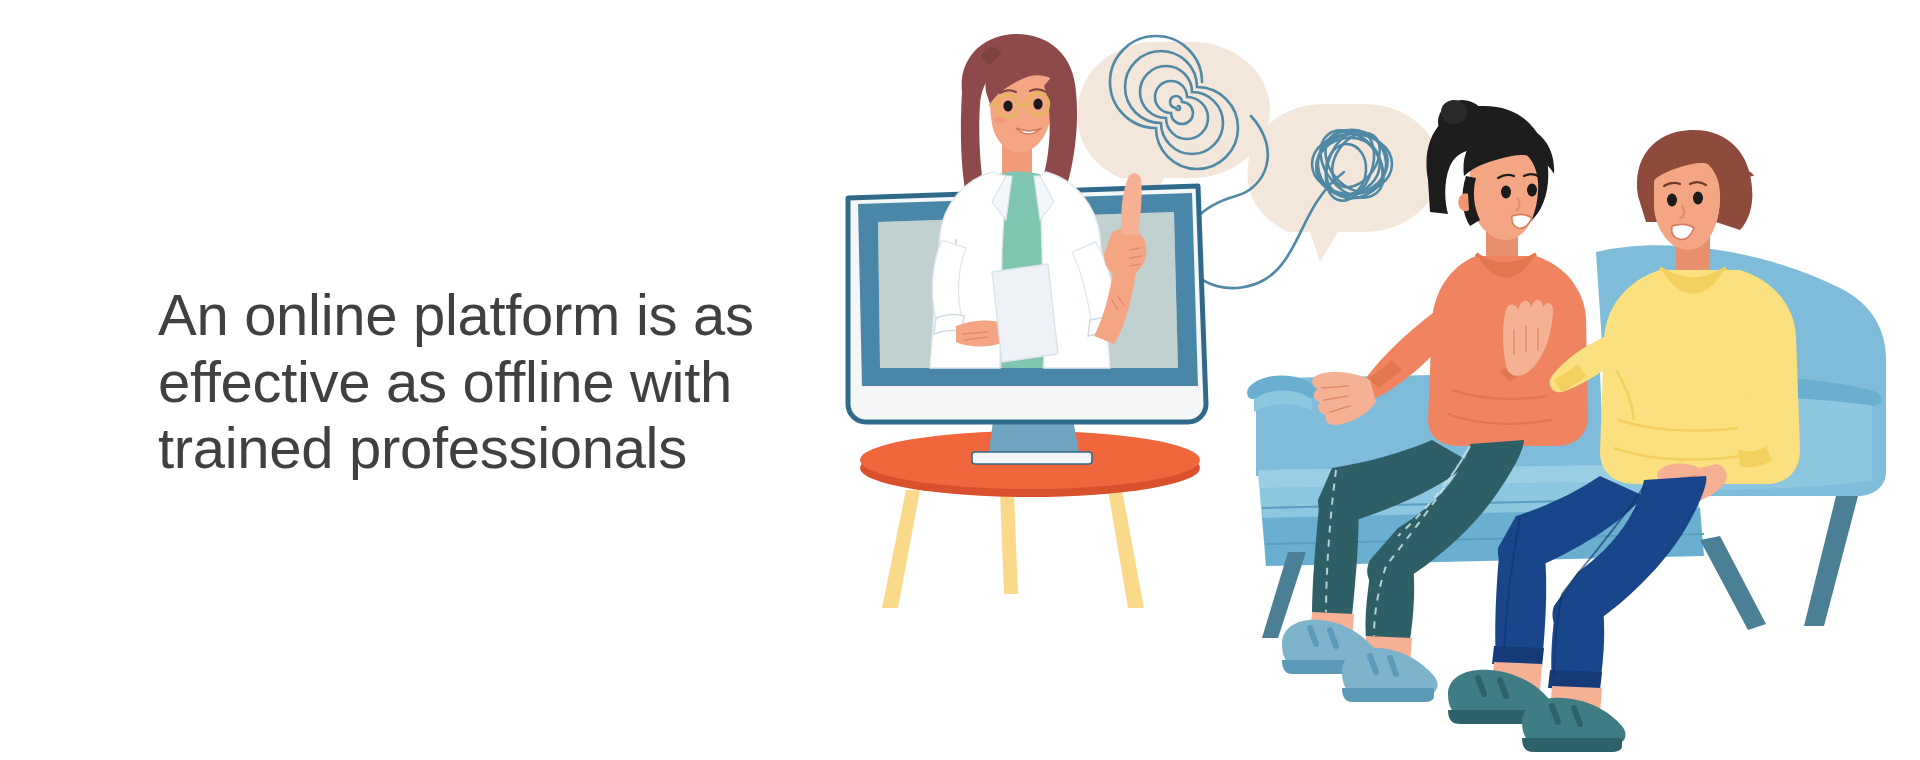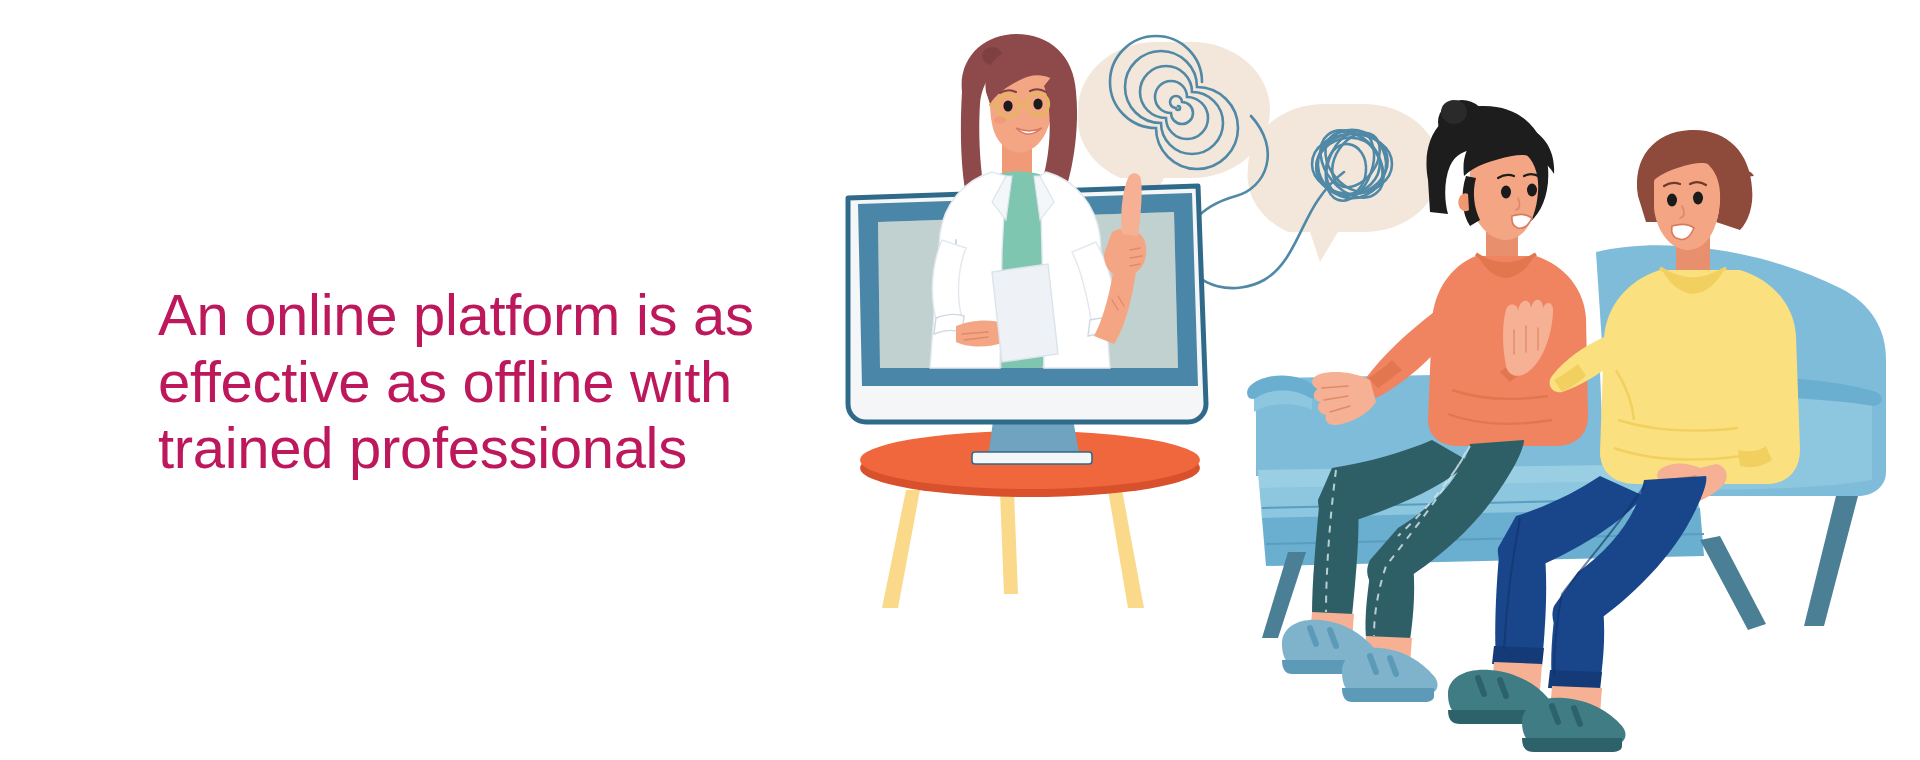--- a/index.html
+++ b/index.html
@@ -39,21 +39,21 @@
     width: 1920px;
     height: 760px;
     pointer-events: none;
   }
 </style>
 </head>
 <body style="background: rgb(255, 255, 255);">
 
 <div id="stage" style="background: rgb(255, 255, 255);">
 
-  <div id="headline" style="color: #be185d; font-size: 58px;">An online platform is as effective as offline with trained professionals</div>
+  <div id="headline" style="color: #404040; font-size: 58px;">An online platform is as effective as offline with trained professionals</div>
 
   <svg id="illustration" viewBox="0 0 1920 760" xmlns="http://www.w3.org/2000/svg">
 
     <defs>
       <clipPath id="screenClip">
         <rect x="878" y="222" width="288" height="178" rx="2"></rect>
       </clipPath>
     </defs>
 
     <g>

